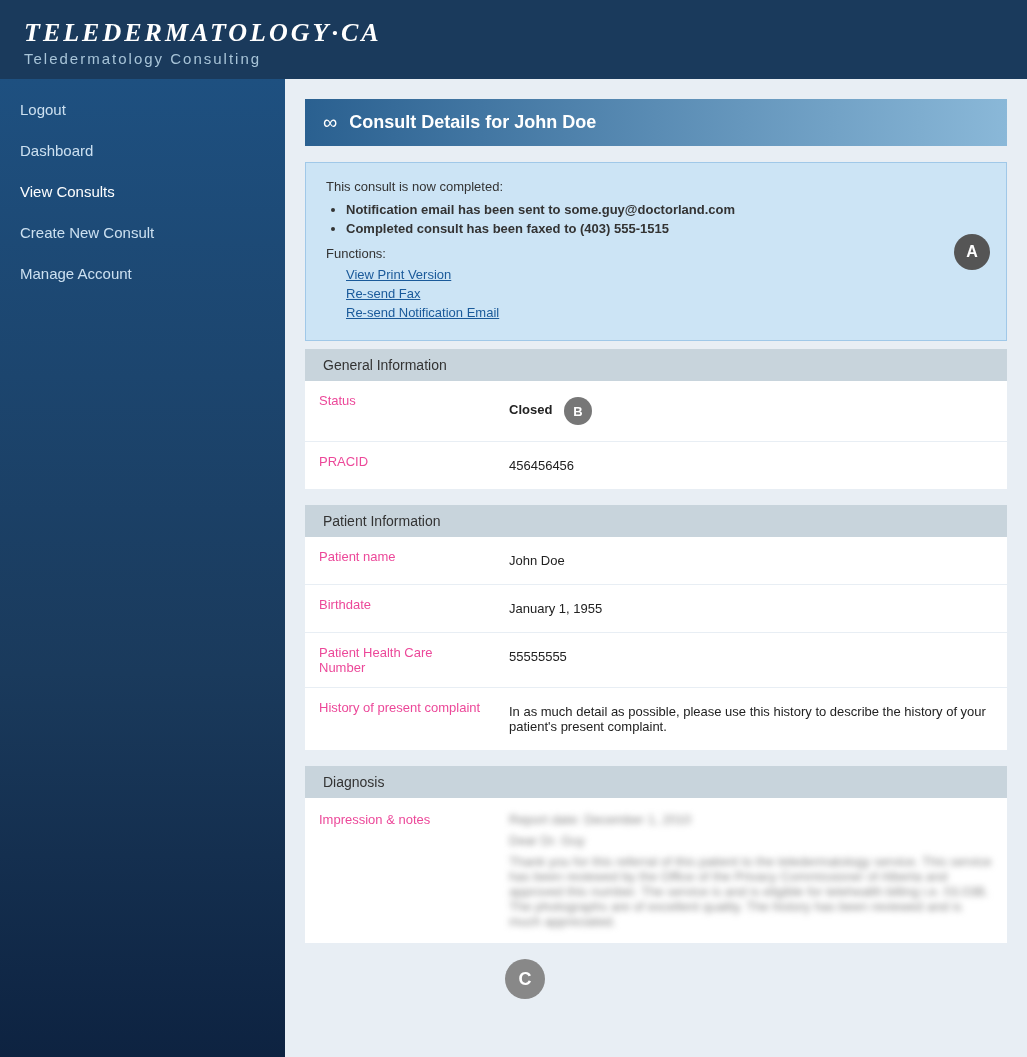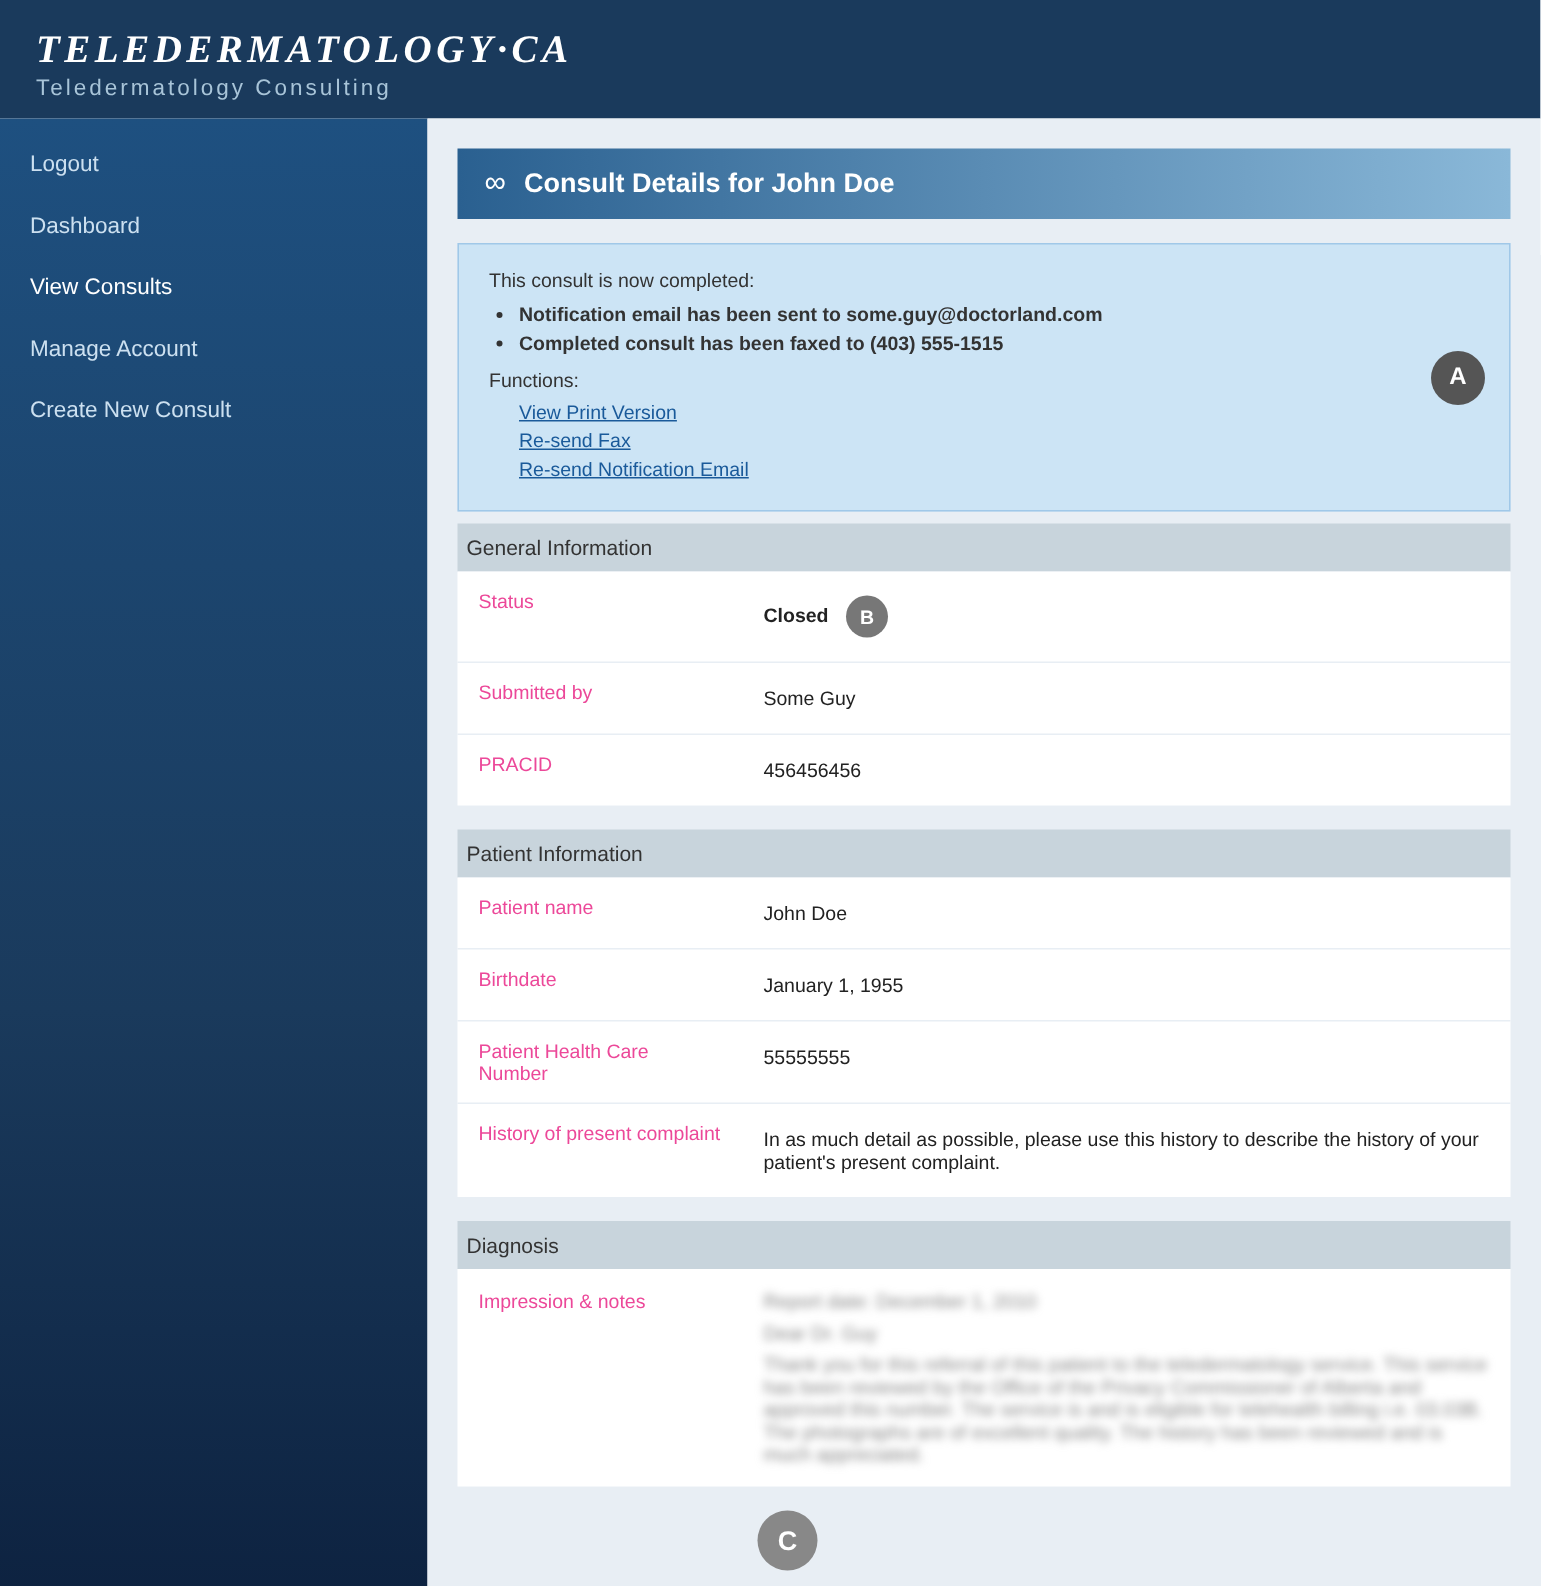--- a/index.html
+++ b/index.html
@@ -111,21 +111,21 @@
       display: block;
       color: #1a5a9a;
       text-decoration: underline;
       margin-bottom: 4px;
       cursor: pointer;
     }
 
     
     .section-header {
       background: #c8d4dc;
-      padding: 8px 6px;
+      padding: 8px 18px;
       font-size: 14px;
       color: #333;
       font-weight: normal;
       margin-bottom: 0;
     }
 
     
     .info-table {
       width: 100%;
       background: #fff;
@@ -226,22 +226,22 @@
   <div class="header-title">TELEDERMATOLOGY·CA</div>
   <div class="header-subtitle">Teledermatology Consulting</div>
 </div>
 
 <div class="layout">
 
   <nav class="sidebar">
     <a class="sidebar-item">Logout</a>
     <a class="sidebar-item">Dashboard</a>
     <a class="sidebar-item active">View Consults</a>
+    <a class="sidebar-item">Create New Consult</a>
     <a class="sidebar-item">Manage Account</a>
-    <a class="sidebar-item">Create New Consult</a>
   </nav>
 
   <main class="main">
 
     <div class="page-header">
       <span class="page-header-icon">∞</span>
       <span class="page-header-title">Consult Details for John Doe</span>
     </div>
 
     <div class="notification-box notif-wrapper">
@@ -263,24 +263,20 @@
     <div class="info-table">
 
       <div class="info-row status-row" style="position:relative;">
         <div class="info-label">Status</div>
         <div class="info-value bold">
           <span>Closed</span>
           <span class="status-badge-circle">B</span>
         </div>
       </div>
       <div class="info-row">
-        <div class="info-label">Submitted by</div>
-        <div class="info-value">Some Guy</div>
-      </div>
-      <div class="info-row">
         <div class="info-label">PRACID</div>
         <div class="info-value">456456456</div>
       </div>
     </div>
 
     <div class="section-header">Patient Information</div>
     <div class="info-table">
       <div class="info-row">
         <div class="info-label">Patient name</div>
         <div class="info-value">John Doe</div>

